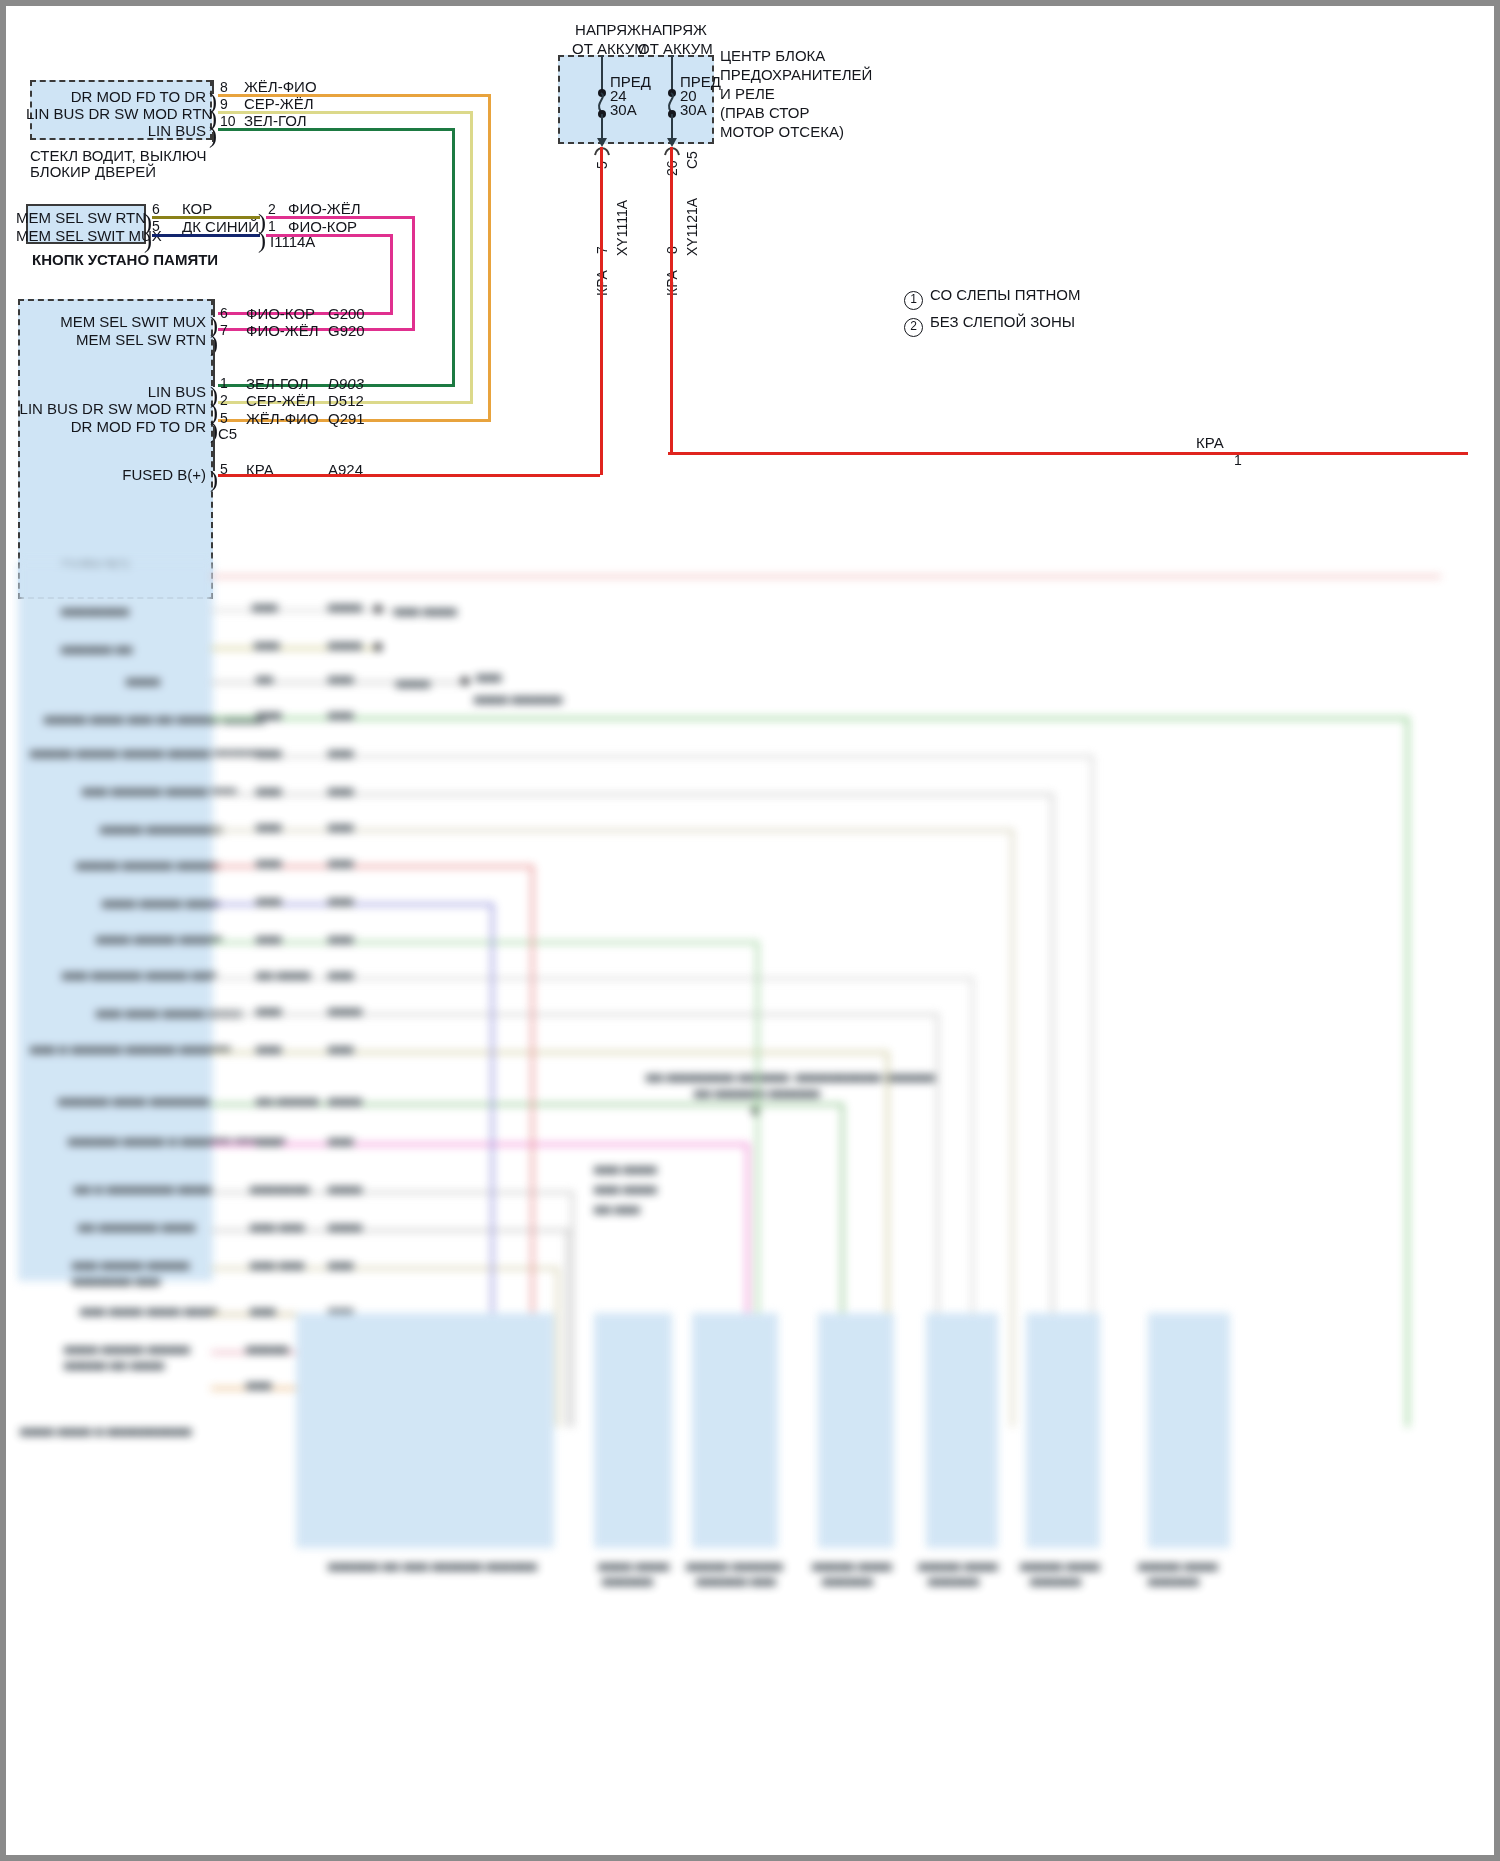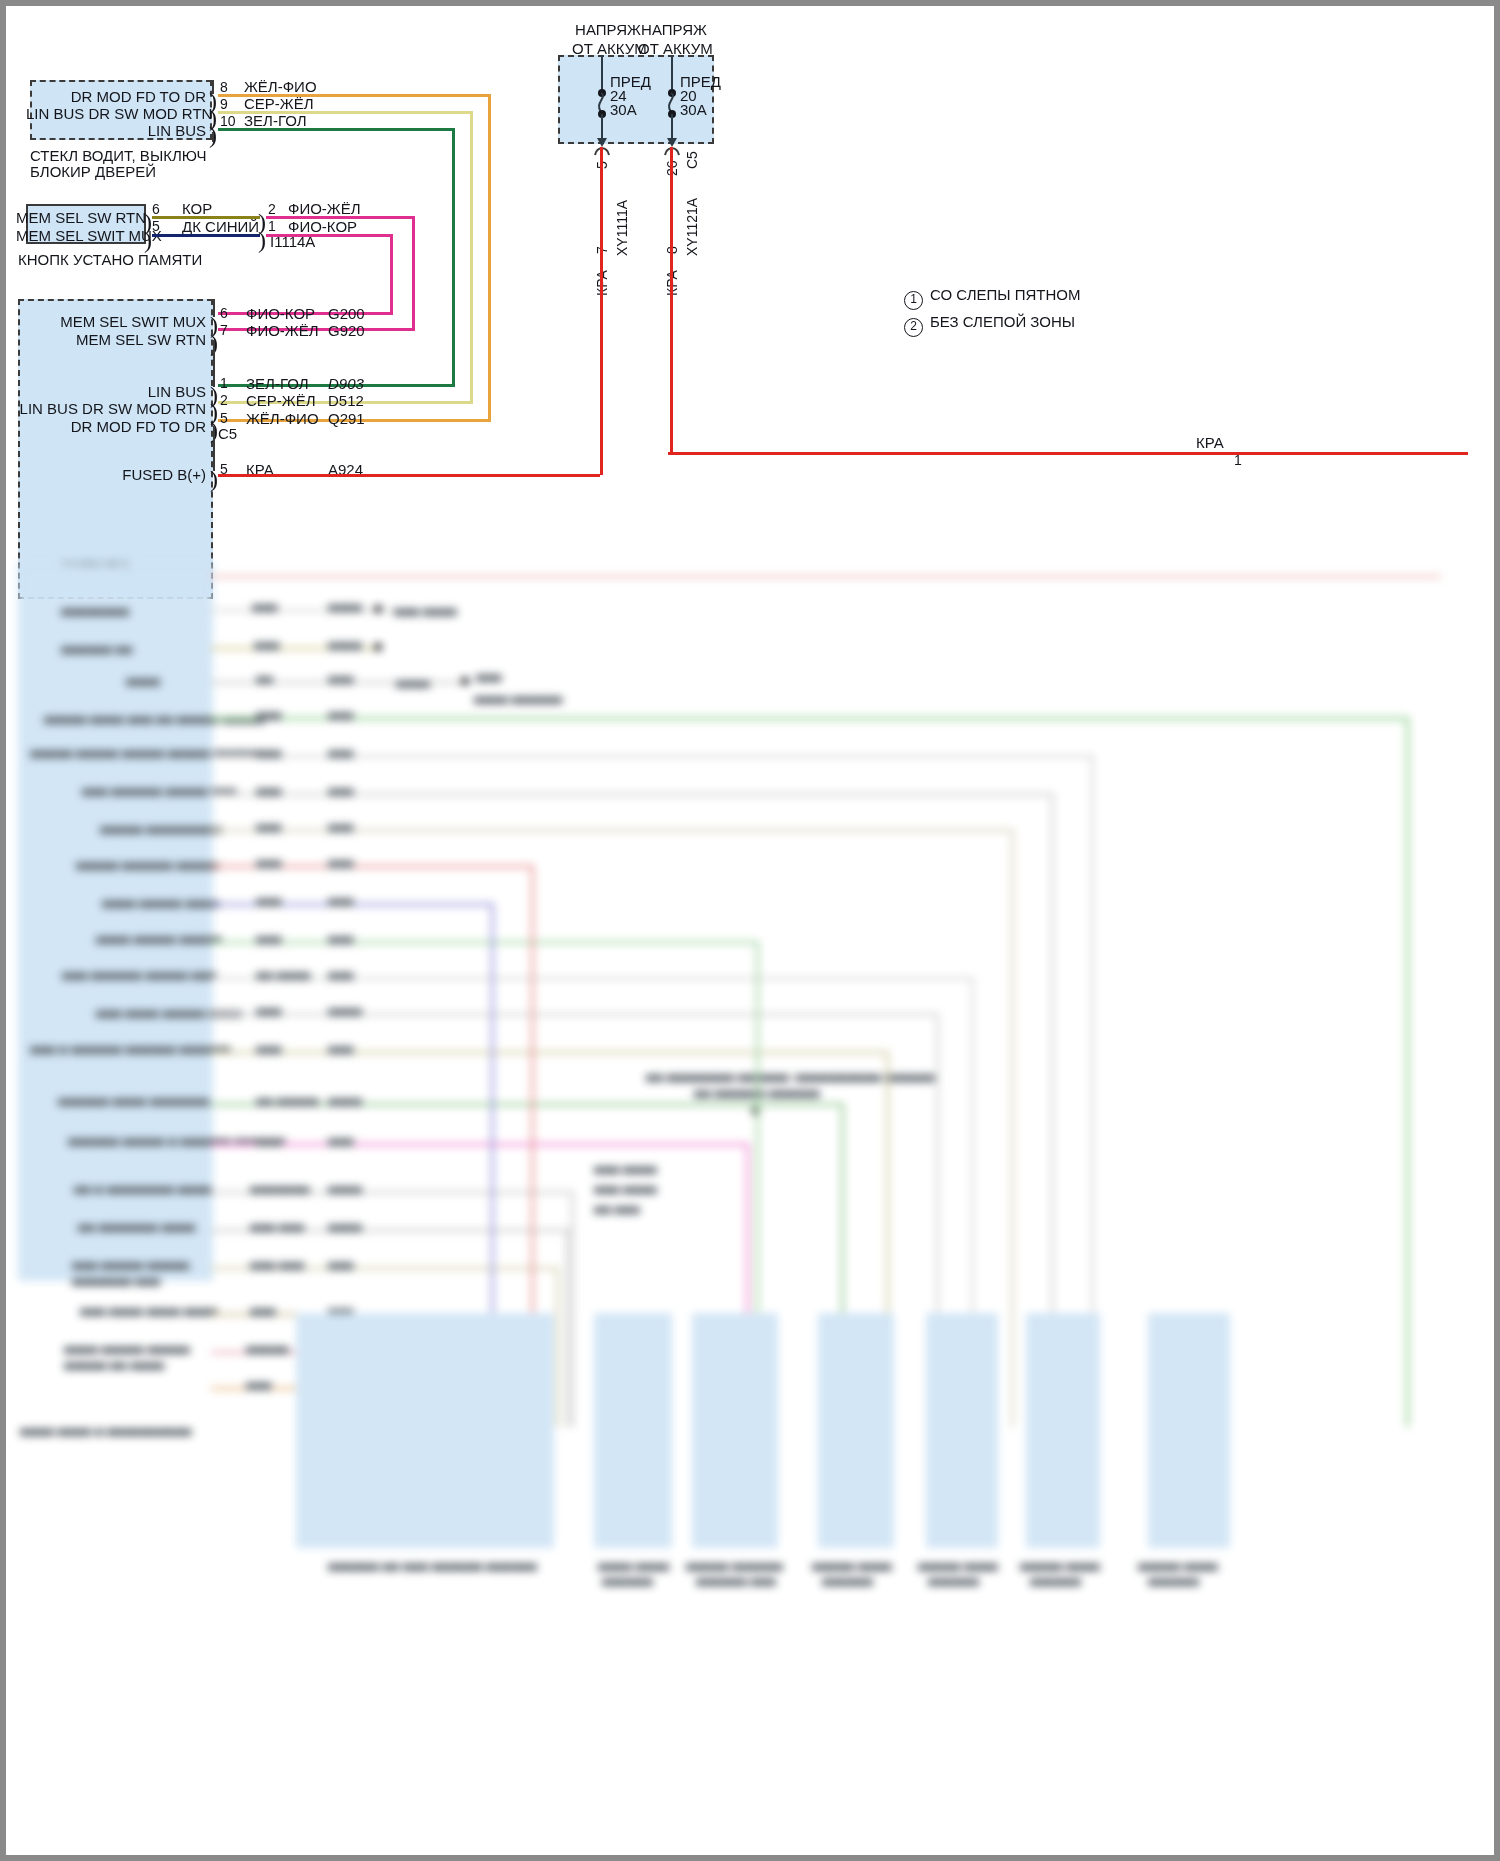--- a/index.html
+++ b/index.html
@@ -76,21 +76,21 @@
 
   <div class="blk solid" style="left:20px;top:198px;width:120px;height:40px;"></div>
   <div class="pinlabel" style="left:10px;top:203px;width:124px;">MEM SEL SW RTN</div>
   <div class="pinlabel" style="left:10px;top:221px;width:124px;">MEM SEL SWIT MUX</div>
   <div class="conn" style="left:138px;top:209px;">)</div>
   <div class="conn" style="left:138px;top:227px;">)</div>
   <div class="pinnum" style="left:146px;top:195px;">6</div>
   <div class="pinnum" style="left:146px;top:212px;">5</div>
   <div class="wirename" style="left:176px;top:194px;">КОР</div>
   <div class="wirename" style="left:176px;top:212px;">ДК СИНИЙ</div>
-  <div class="cap" style="left:12px;top:244px;">КНОПК УСТАНО ПАМЯТИ</div>
+  <div class="cap" style="left:26px;top:244px;font-weight:bold;">КНОПК УСТАНО ПАМЯТИ</div>
 
   <div class="seg h" style="left:146px;top:210px;width:108px;border-color:#8a8118;"></div>
   <div class="seg h" style="left:146px;top:228px;width:108px;border-color:#12256e;"></div>
 
   <div class="conn" style="left:252px;top:209px;">)</div>
   <div class="conn" style="left:252px;top:227px;">)</div>
   <div class="pinnum" style="left:262px;top:195px;">2</div>
   <div class="pinnum" style="left:262px;top:212px;">1</div>
   <div class="wirename" style="left:282px;top:194px;">ФИО-ЖЁЛ</div>
   <div class="wirename" style="left:282px;top:212px;">ФИО-КОР</div>
@@ -179,20 +179,27 @@
   </svg>
   <div class="dot" style="left:662px;top:104px;"></div>
   <div class="seg v thin" style="left:665px;top:108px;height:30px;border-color:#2b3a44;"></div>
   <svg style="position:absolute;left:660px;top:130px;" width="12" height="12">
     <path d="M6 11 L1 2 L11 2 Z" fill="#2b3a44"></path>
   </svg>
   <div class="cap" style="left:674px;top:66px;">ПРЕД</div>
   <div class="cap" style="left:674px;top:80px;">20</div>
   <div class="cap" style="left:674px;top:94px;">30A</div>
 
+  <div class="cap" style="left:714px;top:40px;">
+    <span>ЦЕНТР БЛОКА</span><br>
+    <span>ПРЕДОХРАНИТЕЛЕЙ</span><br>
+    <span>И РЕЛЕ</span><br>
+    <span>(ПРАВ СТОР</span><br>
+    <span>МОТОР ОТСЕКА)</span>
+  </div>
 
   <svg style="position:absolute;left:588px;top:138px;" width="16" height="12">
     <path d="M1 11 C 3 2, 13 2, 15 11" stroke="#3a3a3a" stroke-width="2" fill="none"></path>
   </svg>
   <svg style="position:absolute;left:658px;top:138px;" width="16" height="12">
     <path d="M1 11 C 3 2, 13 2, 15 11" stroke="#3a3a3a" stroke-width="2" fill="none"></path>
   </svg>
 
   <div class="numv" style="left:588px;top:163px;">5</div>
   <div class="numv" style="left:658px;top:170px;">26</div>

